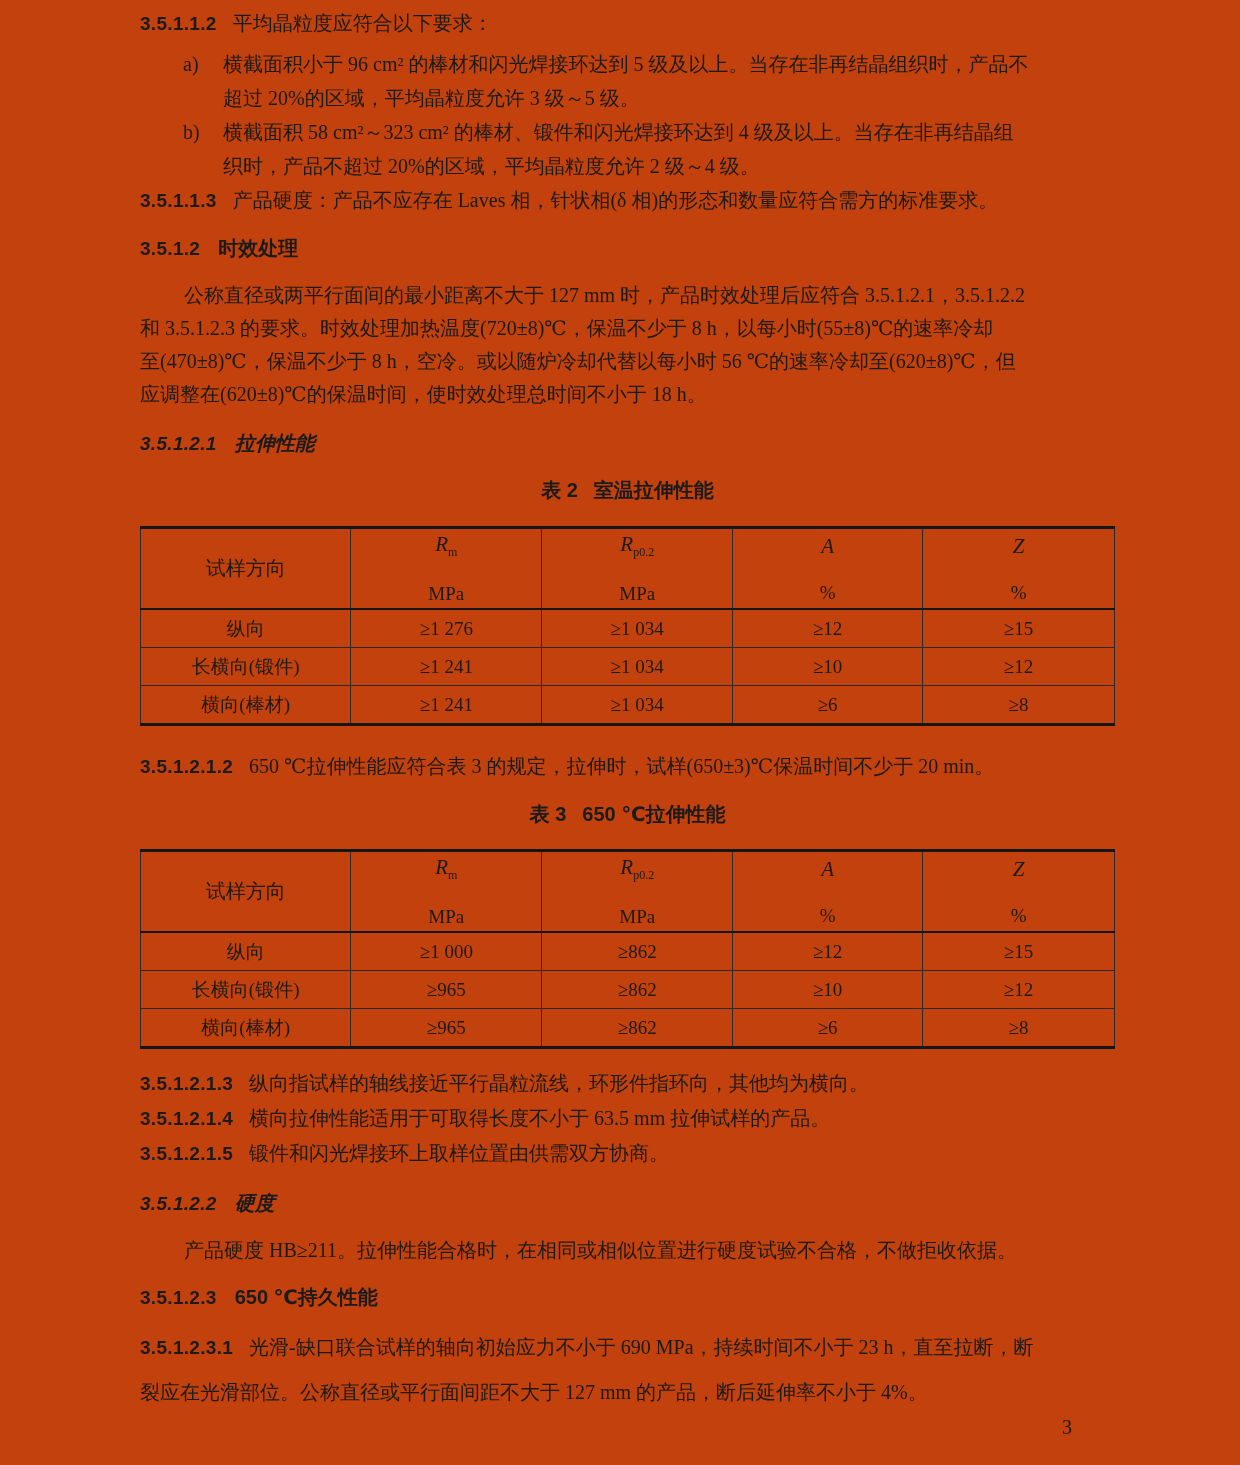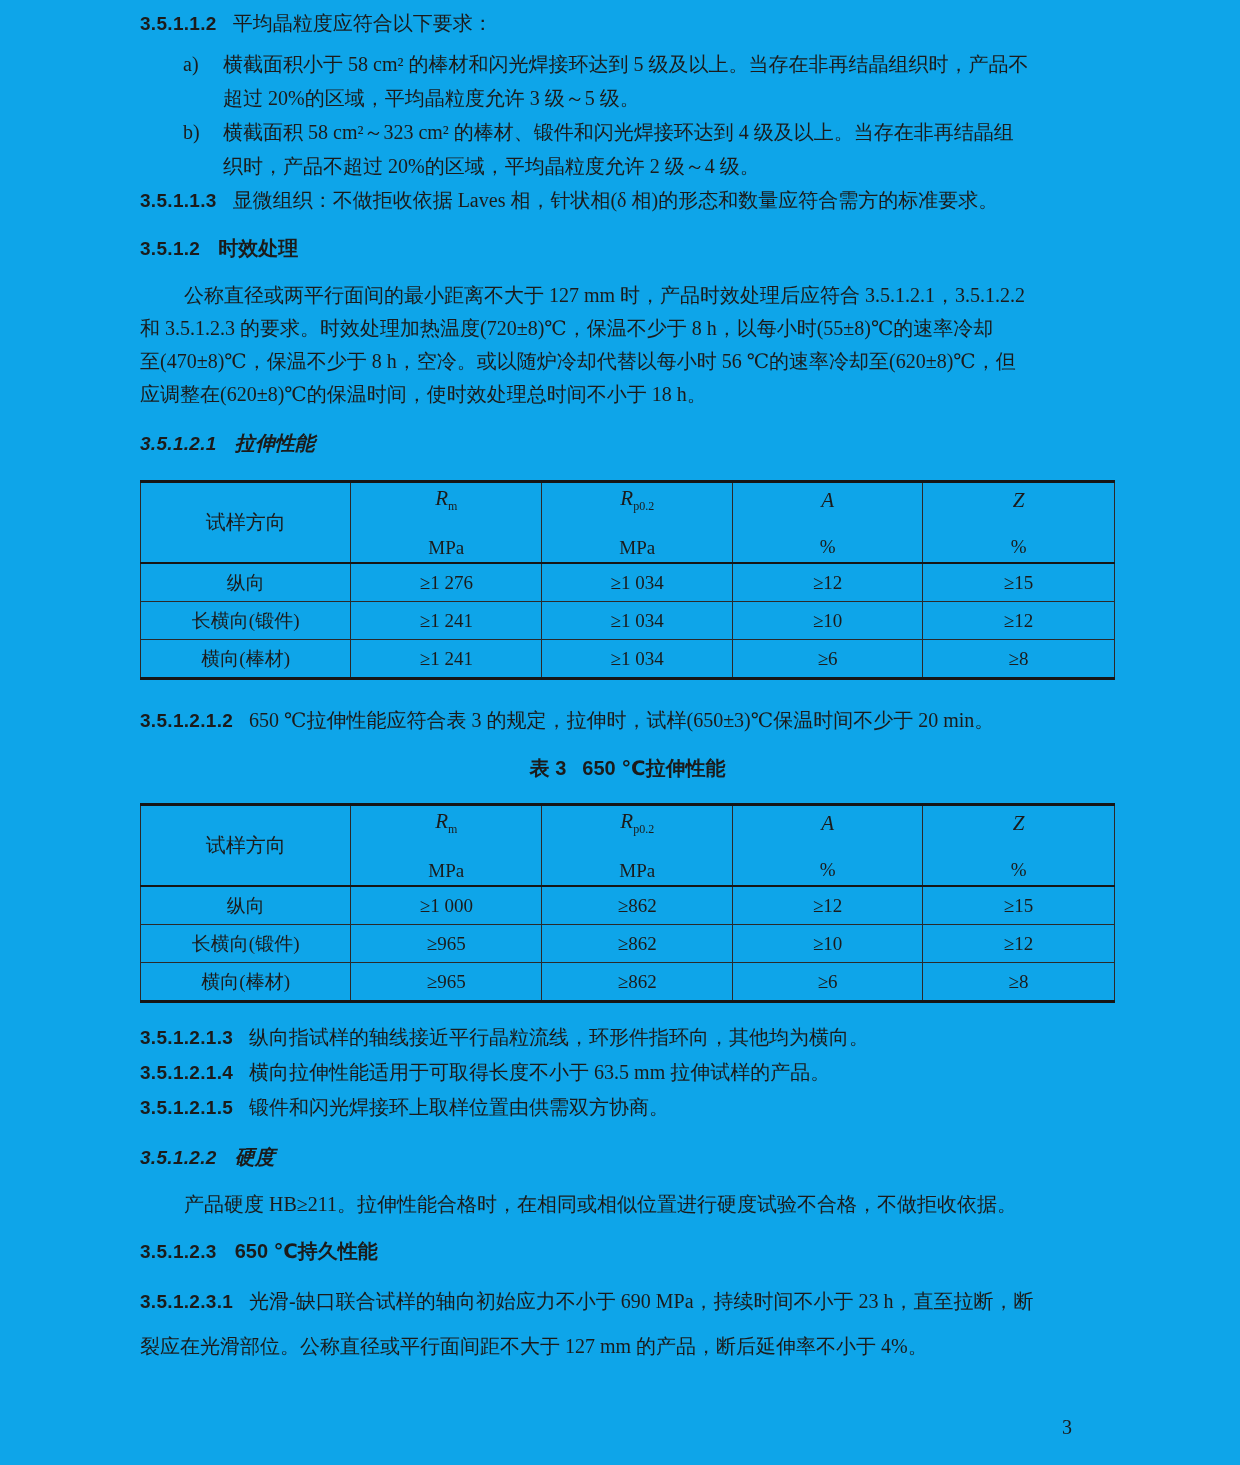--- a/index.html
+++ b/index.html
@@ -9,21 +9,21 @@
     color:#1b1b1b;
     font-family:"Liberation Serif","DejaVu Serif",serif;
     font-size:20px;
     overflow:hidden;
   }
   .page {
     position:relative;
     box-sizing:border-box;
     width:1240px; height:1465px;
     padding:6px 125px 0 140px;
-    background:#0ea5e9;
+    background:#c2410c;
   }
   
   .clause { line-height:34px; }
   .cnum {
     font-family:"Liberation Sans","DejaVu Sans",sans-serif;
     font-weight:700; font-size:19px;
     letter-spacing:.3px;
     margin-right:16px;
     white-space:nowrap;
   }
@@ -96,53 +96,56 @@
 
 <div class="page">
 
   <div class="clause">
     <span class="cnum">3.5.1.1.2</span><span class="ctext">平均晶粒度应符合以下要求：</span>
   </div>
 
   <div class="list-item spacer-6">
     <span class="marker">a)</span>
     <div class="li-lines">
-      <div>横截面积小于 58 cm² 的棒材和闪光焊接环达到 5 级及以上。当存在非再结晶组织时，产品不</div>
+      <div>横截面积小于 96 cm² 的棒材和闪光焊接环达到 5 级及以上。当存在非再结晶组织时，产品不</div>
       <div>超过 20%的区域，平均晶粒度允许 3 级～5 级。</div>
     </div>
   </div>
 
   <div class="list-item">
     <span class="marker">b)</span>
     <div class="li-lines">
       <div>横截面积 58 cm²～323 cm² 的棒材、锻件和闪光焊接环达到 4 级及以上。当存在非再结晶组</div>
       <div>织时，产品不超过 20%的区域，平均晶粒度允许 2 级～4 级。</div>
     </div>
   </div>
 
   <div class="clause">
-    <span class="cnum">3.5.1.1.3</span><span class="ctext">显微组织：不做拒收依据 Laves 相，针状相(δ 相)的形态和数量应符合需方的标准要求。</span>
+    <span class="cnum">3.5.1.1.3</span><span class="ctext">产品硬度：产品不应存在 Laves 相，针状相(δ 相)的形态和数量应符合需方的标准要求。</span>
   </div>
 
   <div class="heading mt13">
     <span class="cnum">3.5.1.2</span><span class="htitle">时效处理</span>
   </div>
 
   <div class="para mt13">
     <div class="pline first">公称直径或两平行面间的最小距离不大于 127 mm 时，产品时效处理后应符合 3.5.1.2.1，3.5.1.2.2</div>
     <div class="pline">和 3.5.1.2.3 的要求。时效处理加热温度(720±8)℃，保温不少于 8 h，以每小时(55±8)℃的速率冷却</div>
     <div class="pline">至(470±8)℃，保温不少于 8 h，空冷。或以随炉冷却代替以每小时 56 ℃的速率冷却至(620±8)℃，但</div>
     <div class="pline">应调整在(620±8)℃的保温时间，使时效处理总时间不小于 18 h。</div>
   </div>
 
   <div class="heading mt15">
     <span class="cnum">3.5.1.2.1</span><span class="htitle">拉伸性能</span>
   </div>
 
 
+  <div class="tcaption mt12">
+    <span class="tlabel">表 2</span><span>室温拉伸性能</span>
+  </div>
 
   <table class="dtable mt19">
     <colgroup>
       <col style="width:21.6%">
         <col style="width:19.6%">
         <col style="width:19.6%">
         <col style="width:19.5%">
         <col style="width:19.7%">
     </colgroup>
     <thead>

